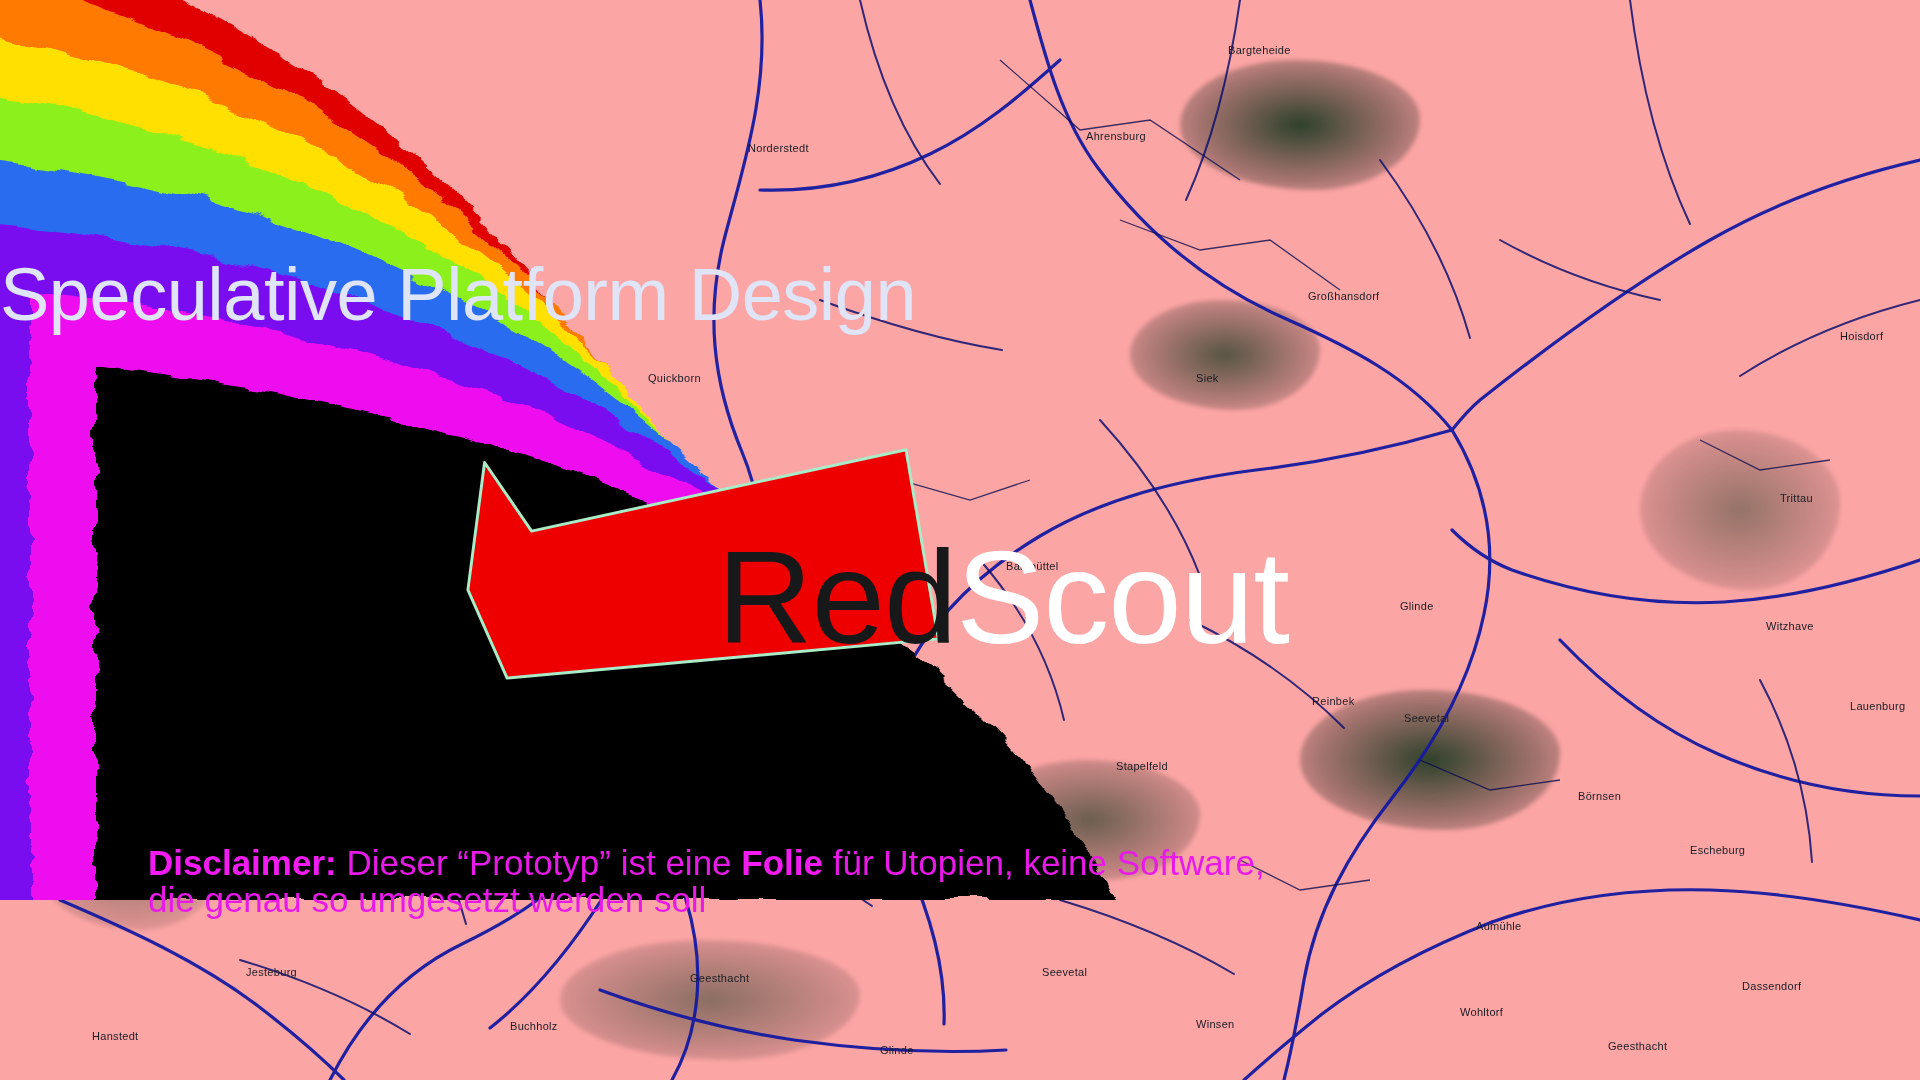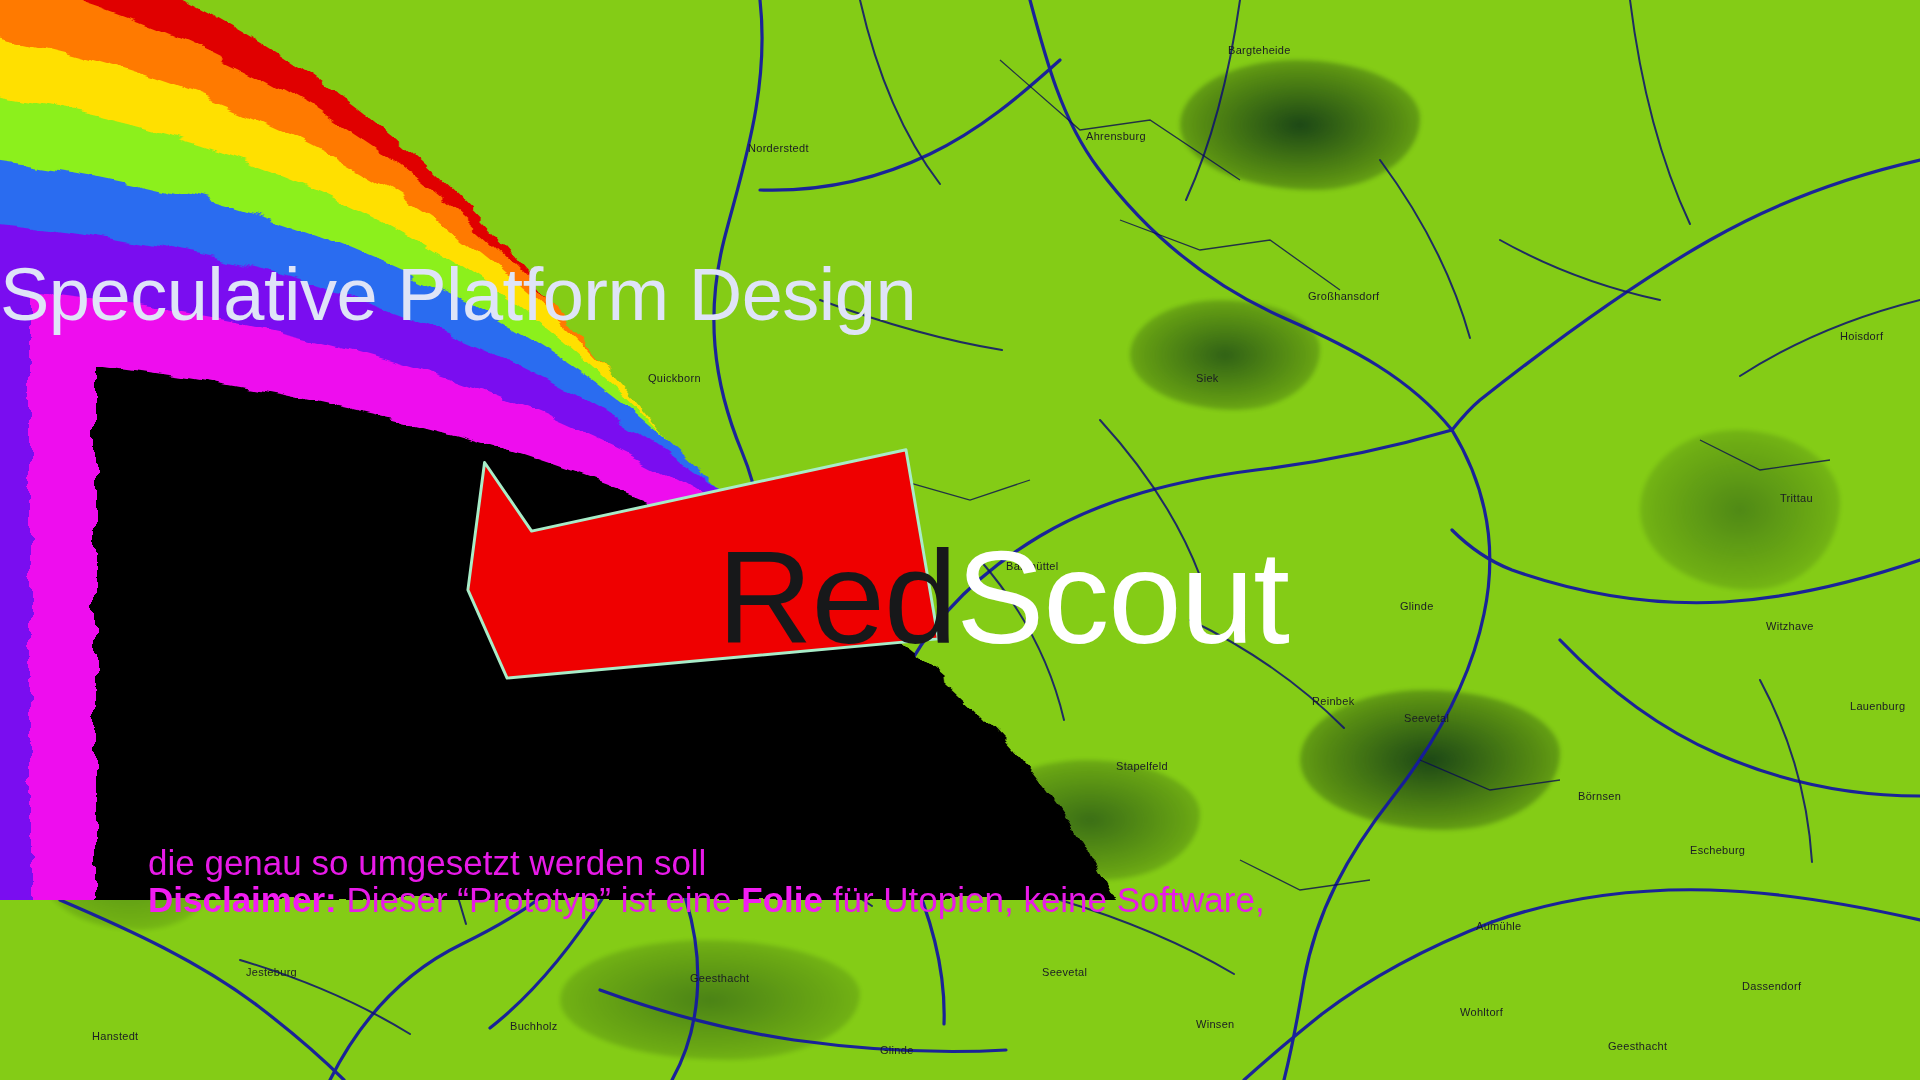--- a/index.html
+++ b/index.html
@@ -19,21 +19,21 @@
     height: 1080px;
     background: #010103;
     overflow: hidden;
     font-family: "Liberation Sans", sans-serif;
   }
 
   
   .map-bg {
     position: absolute;
     inset: 0;
-    background: #84cc16;
+    background: #fca5a5;
     z-index: 0;
   }
   .map-svg { position: absolute; inset: 0; width: 1920px; height: 1080px; }
 
   .map-label {
     position: absolute;
     font-family: "Liberation Sans", sans-serif;
     font-size: 11px;
     color: #1a1c24;
     letter-spacing: .3px;
@@ -245,17 +245,17 @@
     <svg class="logo-poly" width="540" height="280" viewBox="0 0 540 280">
       <polygon points="22,25 70,95 452,12 485,205 45,245 5,155" fill="#ef0000" stroke="#a8ecc8" stroke-width="3" stroke-linejoin="round" transform="translate(8,8) scale(0.98)"></polygon>
     </svg>
 
     <div class="logo-text">
       <span class="logo-red">Red</span><span class="logo-scout">Scout</span>
     </div>
   </div>
 
   <div class="disclaimer">
+    <span class="ln"><b>Disclaimer:</b><span> Dieser “Prototyp” ist eine </span><b>Folie</b><span> für Utopien, keine Software,</span></span>
     <span class="ln">die genau so umgesetzt werden soll</span>
-    <span class="ln"><b>Disclaimer:</b><span> Dieser “Prototyp” ist eine </span><b>Folie</b><span> für Utopien, keine Software,</span></span>
   </div>
 
 </div>
 
 </body></html>

